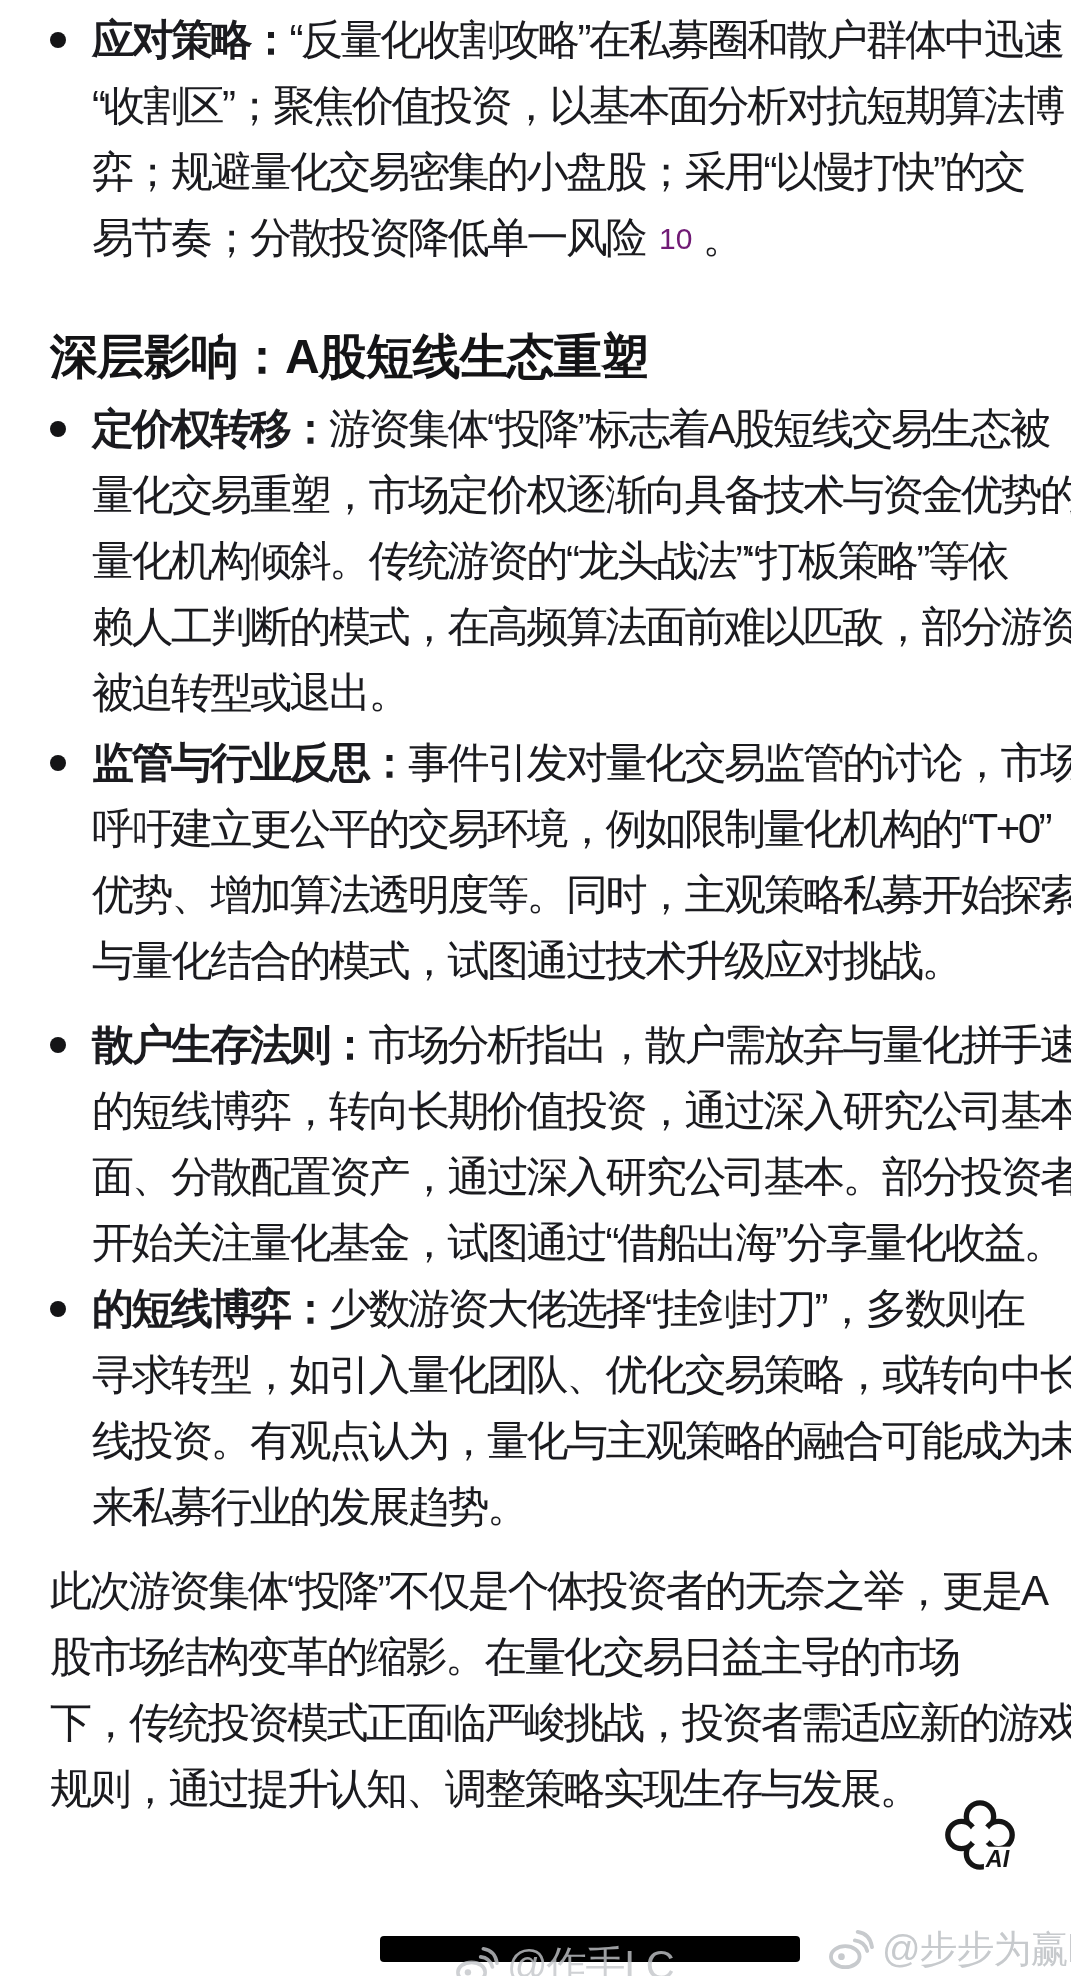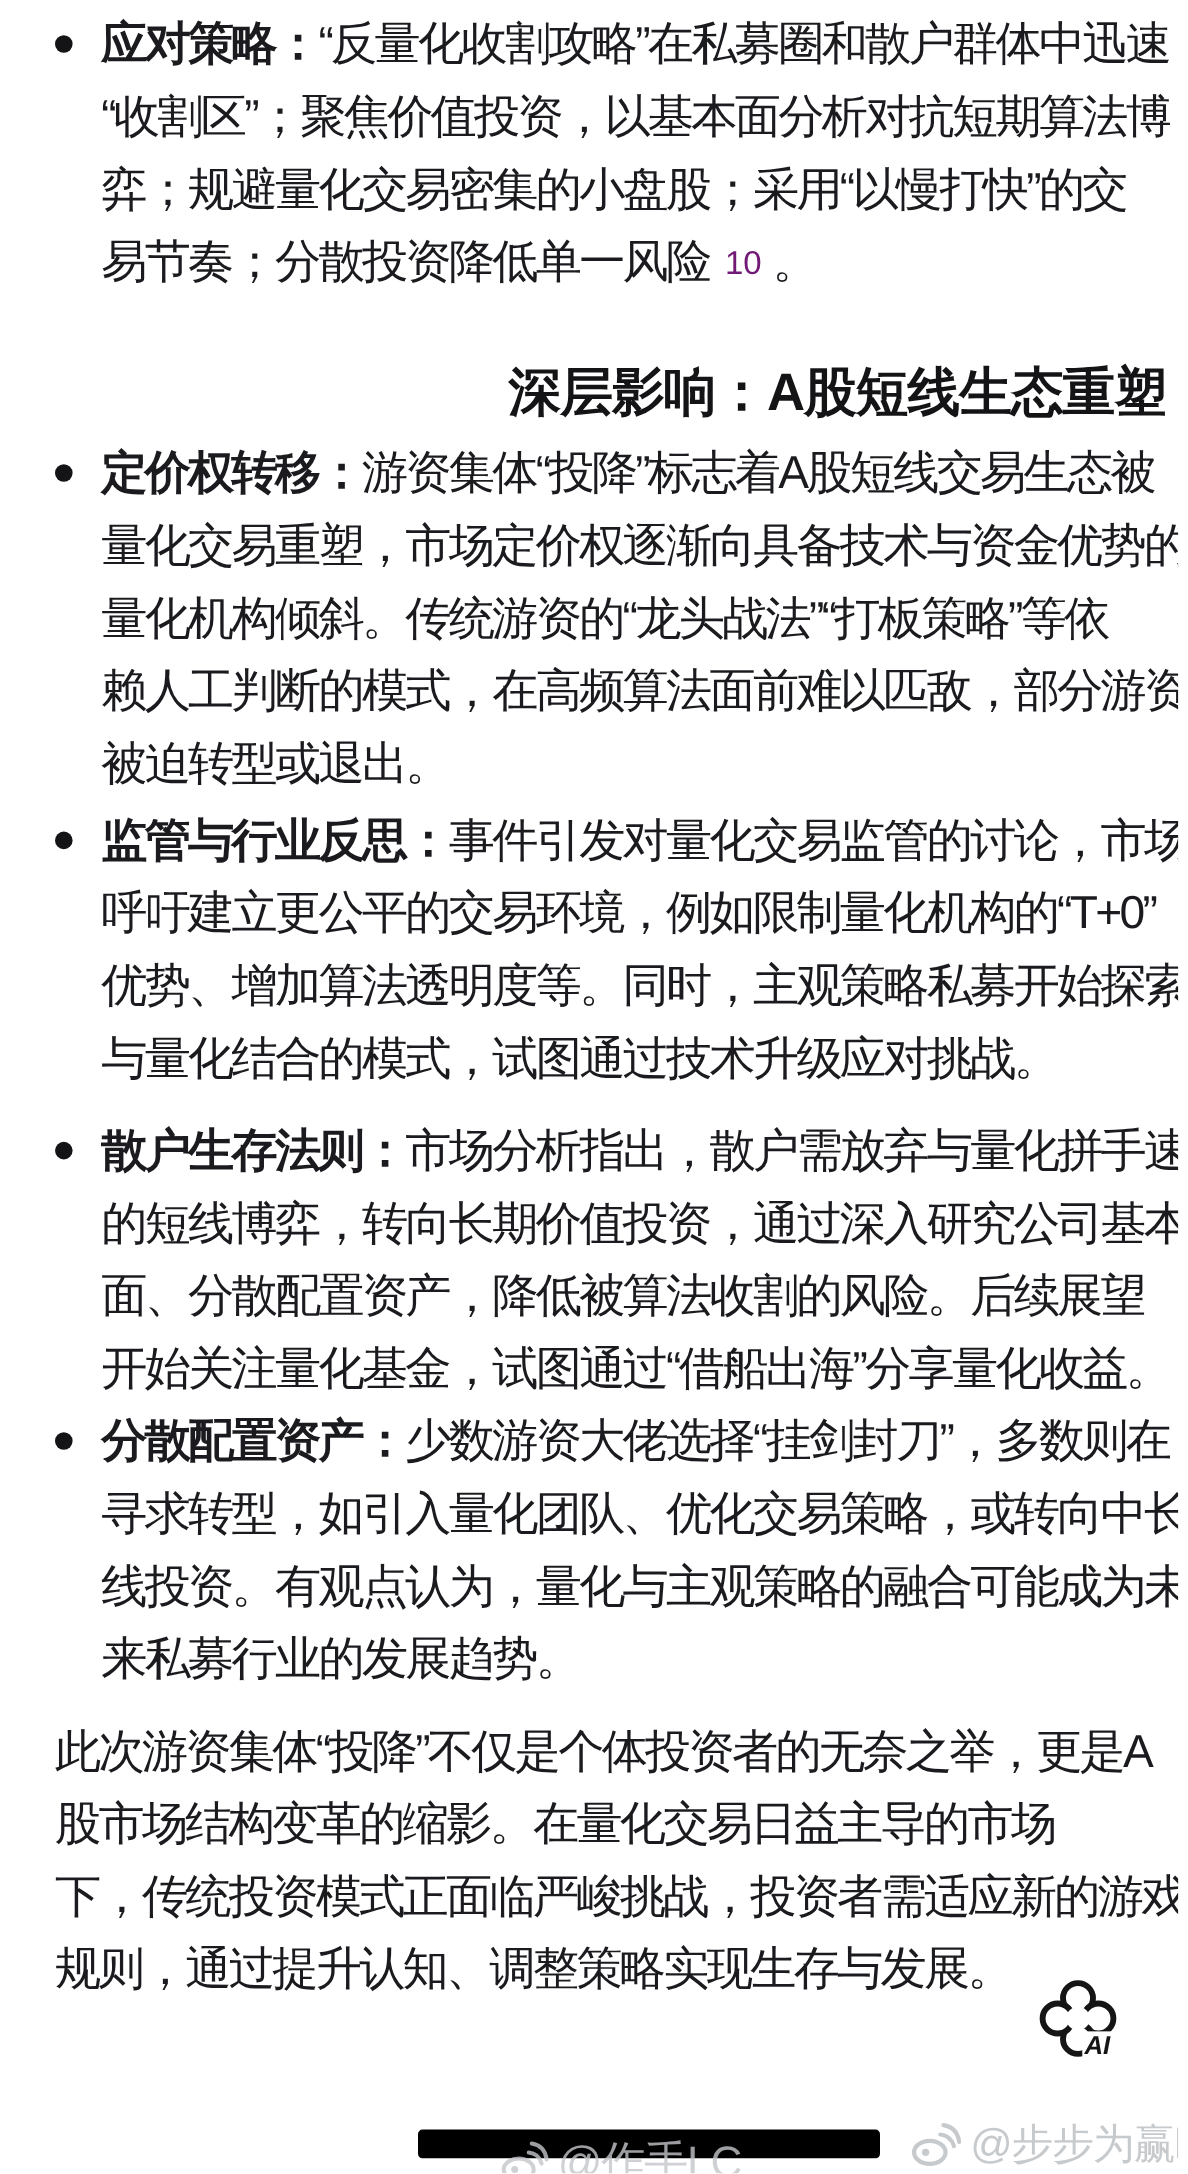--- a/index.html
+++ b/index.html
@@ -22,21 +22,21 @@
   .bullet{position:relative;padding-left:42px;}
   .bullet .dot{
     position:absolute;left:0;top:25px;
     width:16px;height:16px;border-radius:50%;
     background:#141416;
   }
   .first-block{margin-top:7px;}
   .b3-adjust{margin-top:4px;}
   h2{
     font-size:48px;line-height:78px;font-weight:bold;
-    margin:0;letter-spacing:-1px;white-space:nowrap;color:#141416;text-align:right;
+    margin:0;letter-spacing:-1px;white-space:nowrap;color:#141416;
   }
   .h-one{margin-top:43px;}
   .h-two{margin-top:29px;}
   .after-heading{margin-top:0;}
   .after-heading-2{margin-top:18px;}
   .closing{margin-top:18px;}
   .cite{
     font-size:30px;color:#701a75;letter-spacing:0;
     margin:0 10px 0 14px;position:relative;top:-3px;
   }
@@ -99,27 +99,27 @@
       <div class="line">呼吁建立更公平的交易环境，例如限制量化机构的“T+0”</div>
       <div class="line">优势、增加算法透明度等。同时，主观策略私募开始探索</div>
       <div class="line">与量化结合的模式，试图通过技术升级应对挑战。</div>
     </div>
 
 
     <div class="bullet after-heading-2">
       <span class="dot"></span>
       <div class="line"><span class="bold">散户生存法则：</span><span>市场分析指出，散户需放弃与量化拼手速</span></div>
       <div class="line">的短线博弈，转向长期价值投资，通过深入研究公司基本</div>
-      <div class="line">面、分散配置资产，降低被算法收割的风险。后续展望</div>
+      <div class="line">面、分散配置资产，通过深入研究公司基本。部分投资者</div>
       <div class="line">开始关注量化基金，试图通过“借船出海”分享量化收益。</div>
     </div>
 
     <div class="bullet">
       <span class="dot"></span>
-      <div class="line"><span class="bold">分散配置资产：</span><span>少数游资大佬选择“挂剑封刀”，多数则在</span></div>
+      <div class="line"><span class="bold">的短线博弈：</span><span>少数游资大佬选择“挂剑封刀”，多数则在</span></div>
       <div class="line">寻求转型，如引入量化团队、优化交易策略，或转向中长</div>
       <div class="line">线投资。有观点认为，量化与主观策略的融合可能成为未</div>
       <div class="line">来私募行业的发展趋势。</div>
     </div>
 
     <div class="closing">
       <div class="line">此次游资集体“投降”不仅是个体投资者的无奈之举，更是A</div>
       <div class="line">股市场结构变革的缩影。在量化交易日益主导的市场</div>
       <div class="line">下，传统投资模式正面临严峻挑战，投资者需适应新的游戏</div>
       <div class="line">规则，通过提升认知、调整策略实现生存与发展。</div>

